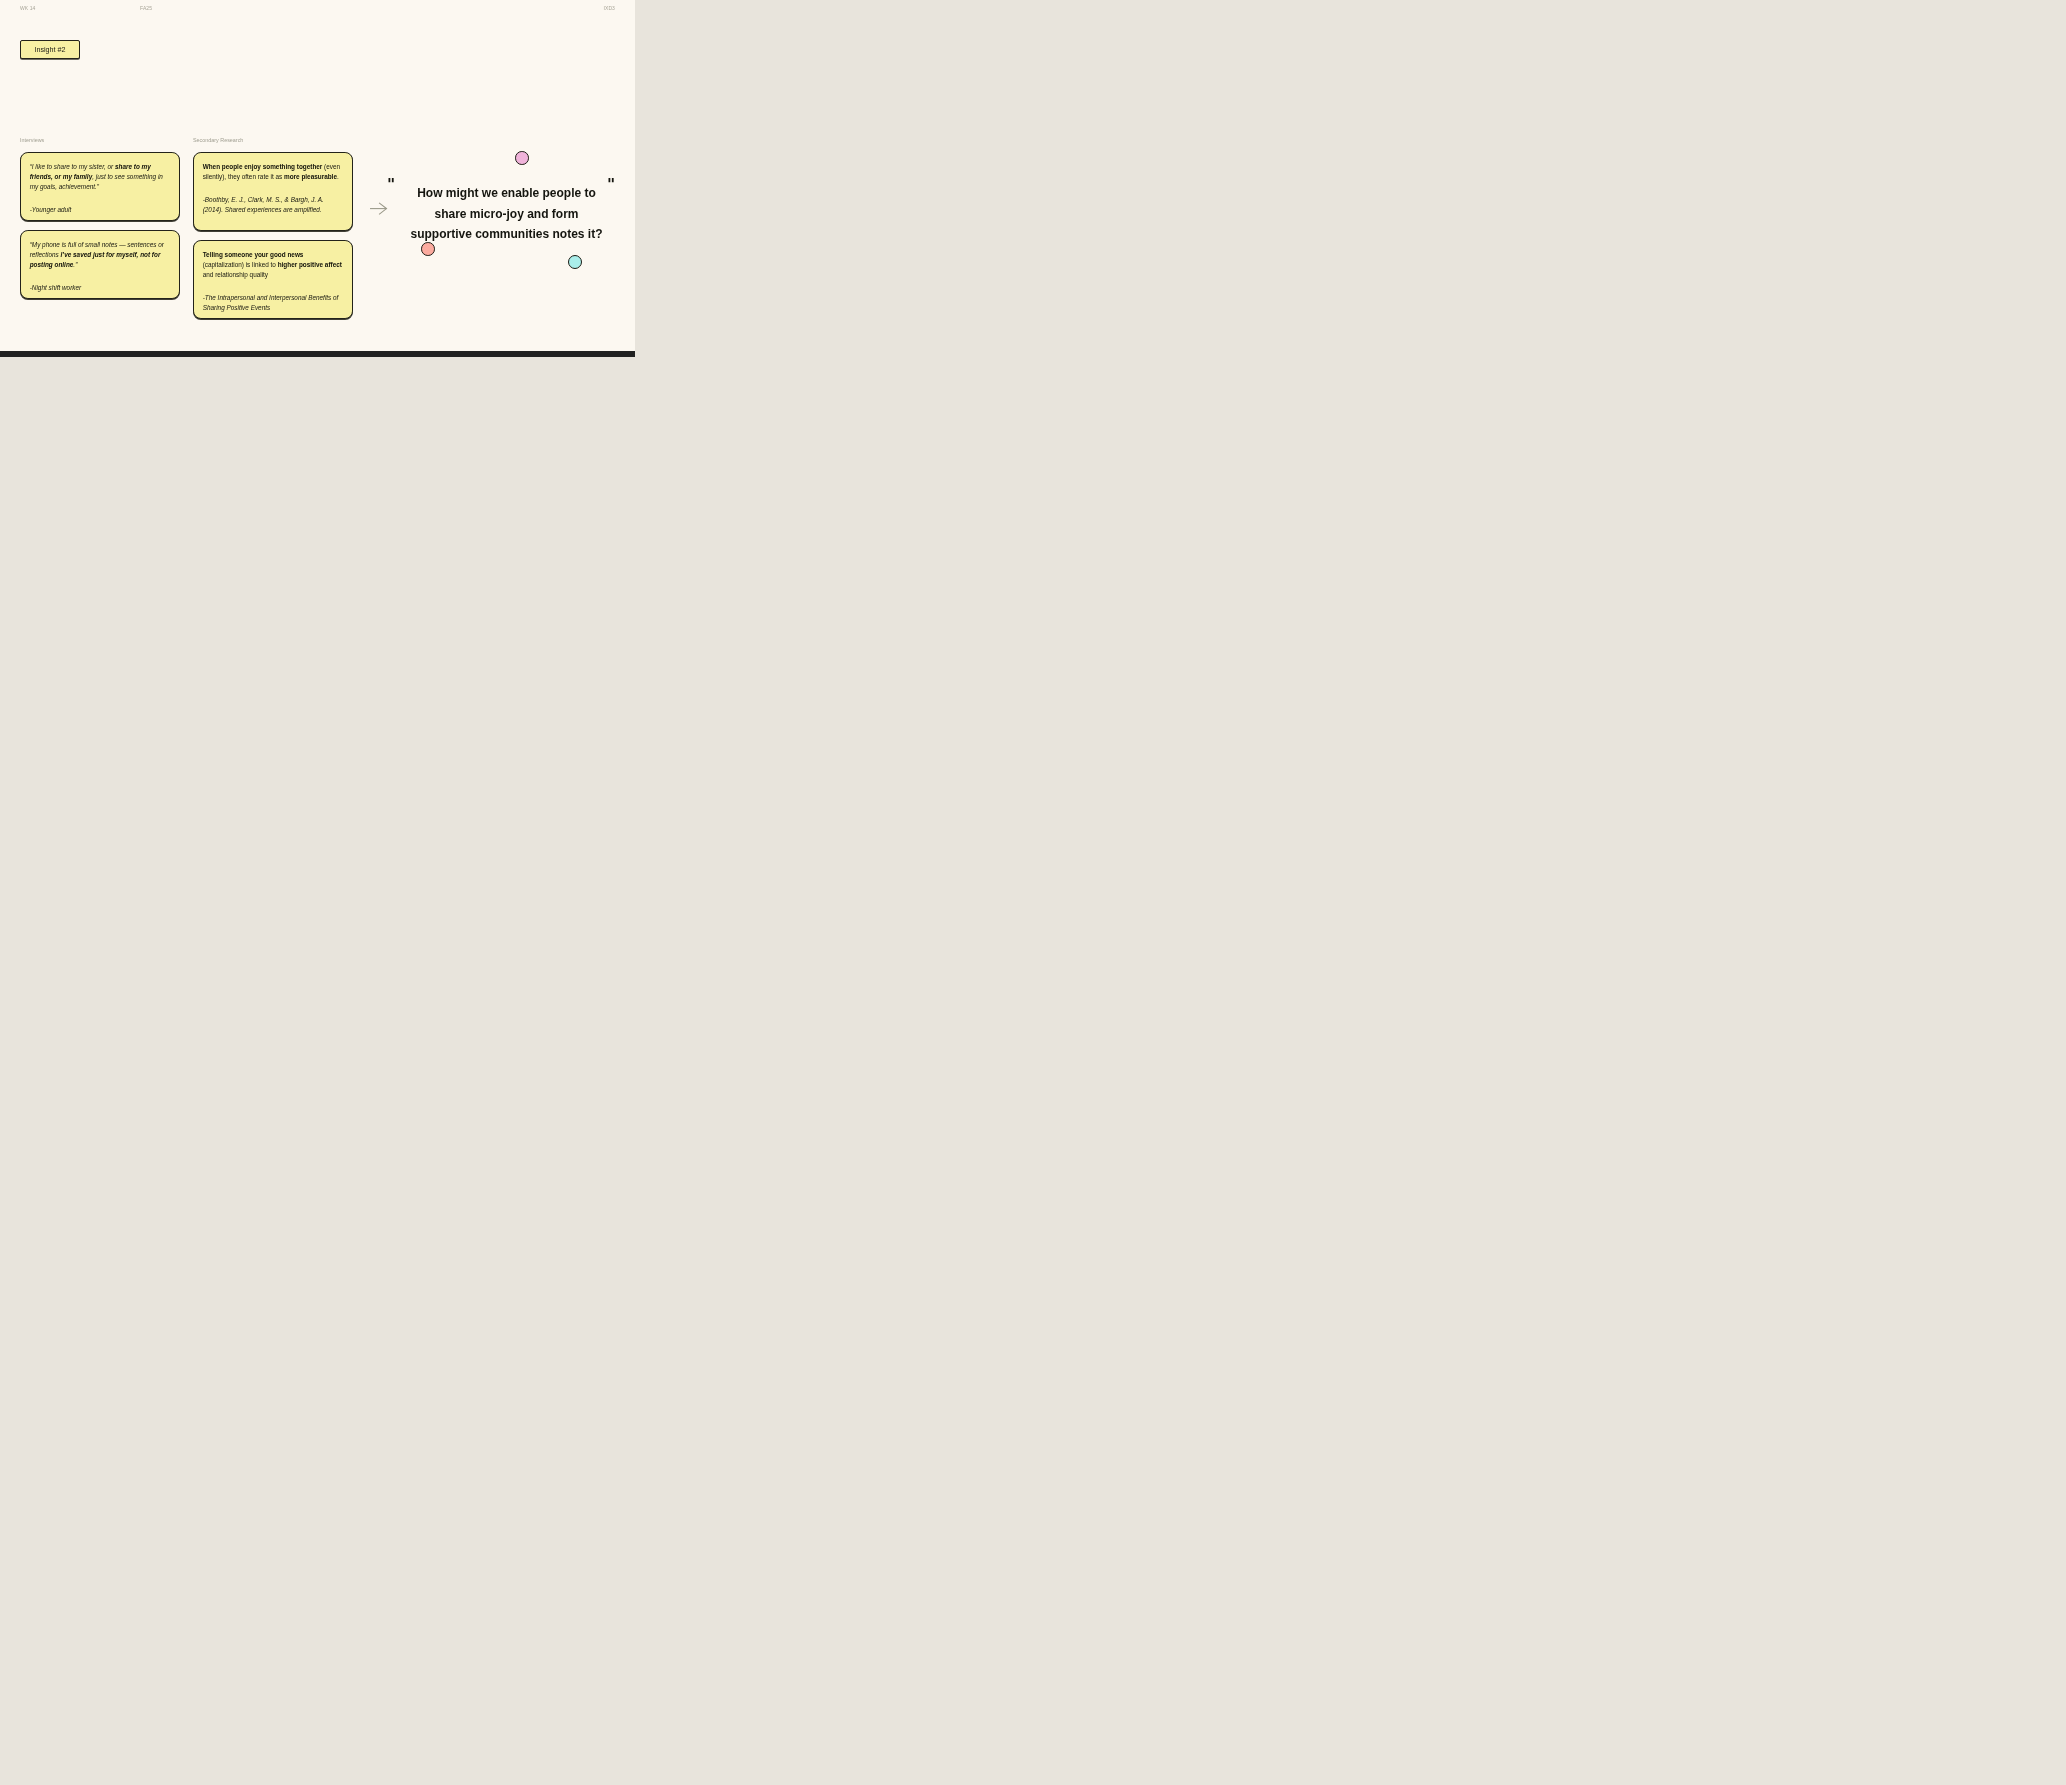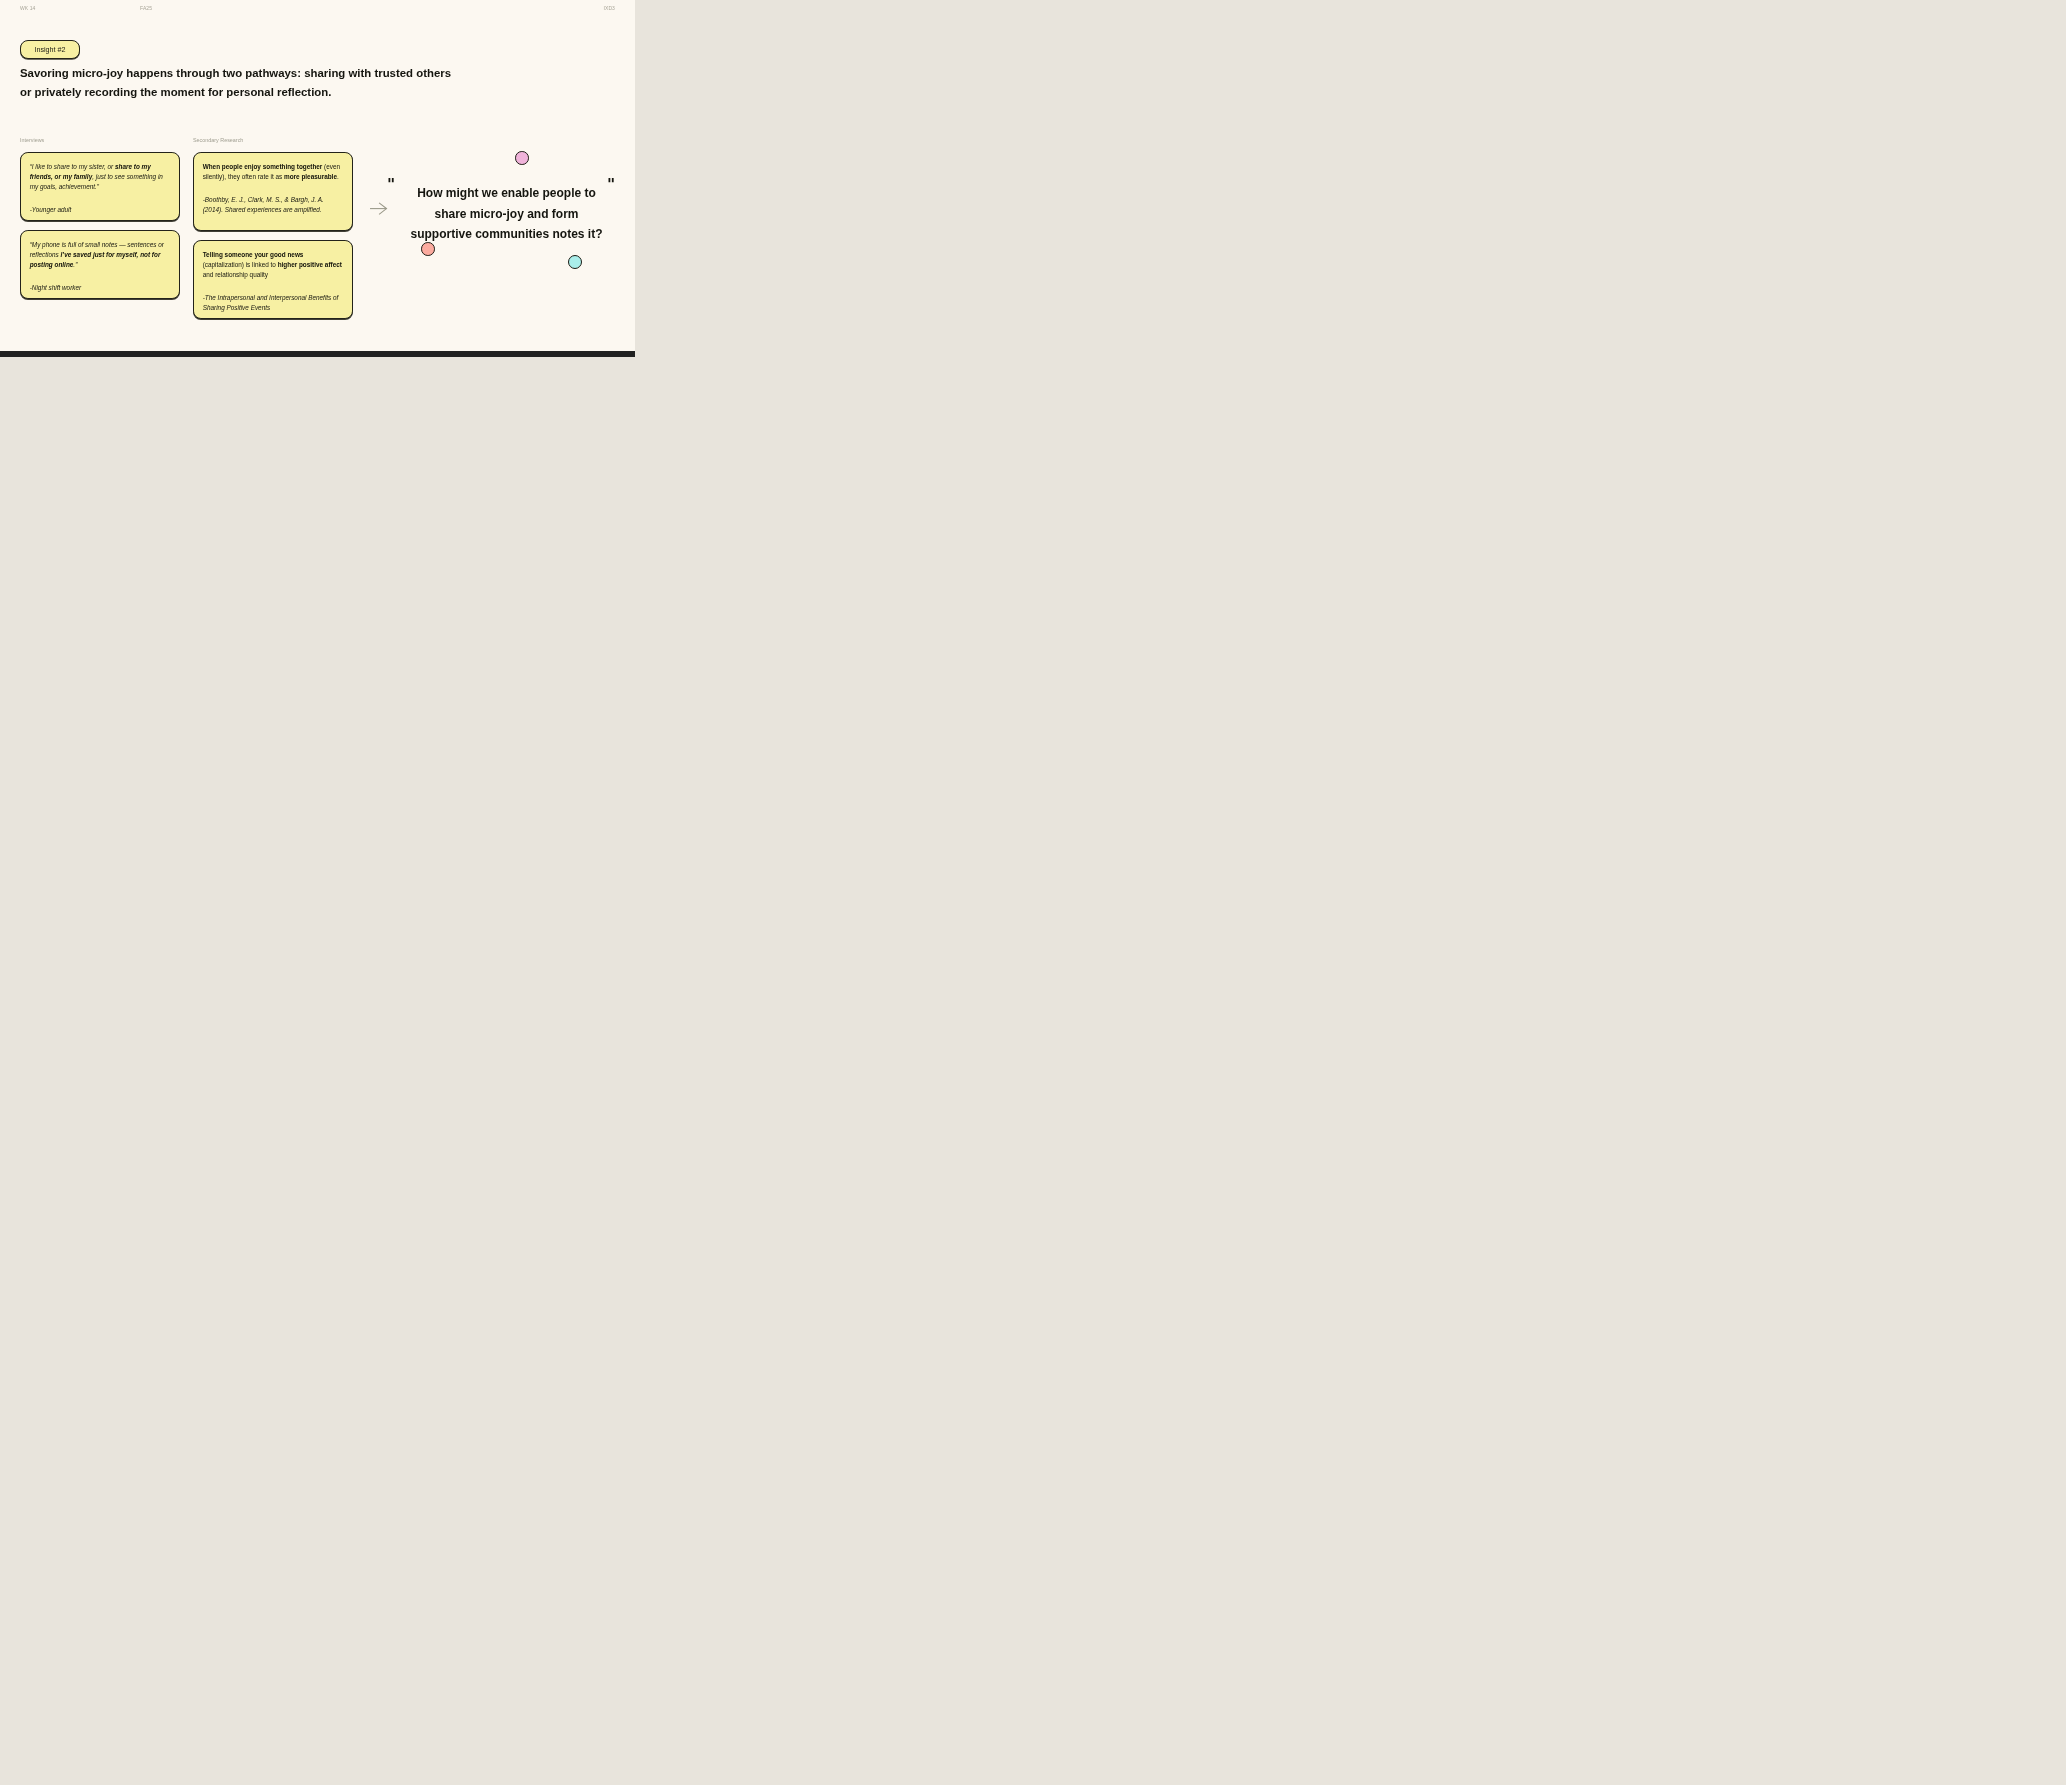--- a/index.html
+++ b/index.html
@@ -11,21 +11,21 @@
   }
   
   .meta{ position:absolute; top:4.5px; font-size:5px; color:#a9a699; letter-spacing:0.1px; }
   .meta.wk{ left:20px; }
   .meta.fa{ left:140px; }
   .meta.ixd{ right:20px; }
 
   
   .badge{
     position:absolute; left:20px; top:40px; width:60px; height:19px;
-    background:#f7f0a3; border:0.8px solid #23231a; border-radius:8px;
+    background:#f7f0a3; border:0.8px solid #23231a; border-radius:2px;
     display:flex; align-items:center; justify-content:center;
     font-size:7.2px; color:#23231a; box-shadow:0 0.8px 0 rgba(30,30,20,.85);
   }
 
   
   .heading{
     position:absolute; left:20px; top:64px; width:488px;
     font-size:11.4px; font-weight:bold; color:#15150f; line-height:19px;
   }
 
@@ -81,24 +81,20 @@
 <div class="canvas">
 
   <div class="meta wk">WK 14</div>
   <div class="meta fa">FA25</div>
   <div class="meta ixd">IXD3</div>
 
   <div class="badge">
     <span>Insight #2</span>
   </div>
 
-  <div class="heading">
-    <div>Savoring micro-joy happens through two pathways: sharing with trusted others</div>
-    <div>or privately recording the moment for personal reflection.</div>
-  </div>
 
   <div class="col-label interviews">Interviews</div>
   <div class="col-label secondary">Secondary Research</div>
 
   <div class="card i1 card-quote">
     <div>
       <span>“I like to share to my sister, or </span><span class="b">share to my friends, or my family</span><span>, just to see something in my goals, achievement.”</span>
     </div>
     <div class="attribution">-Younger adult</div>
   </div>

